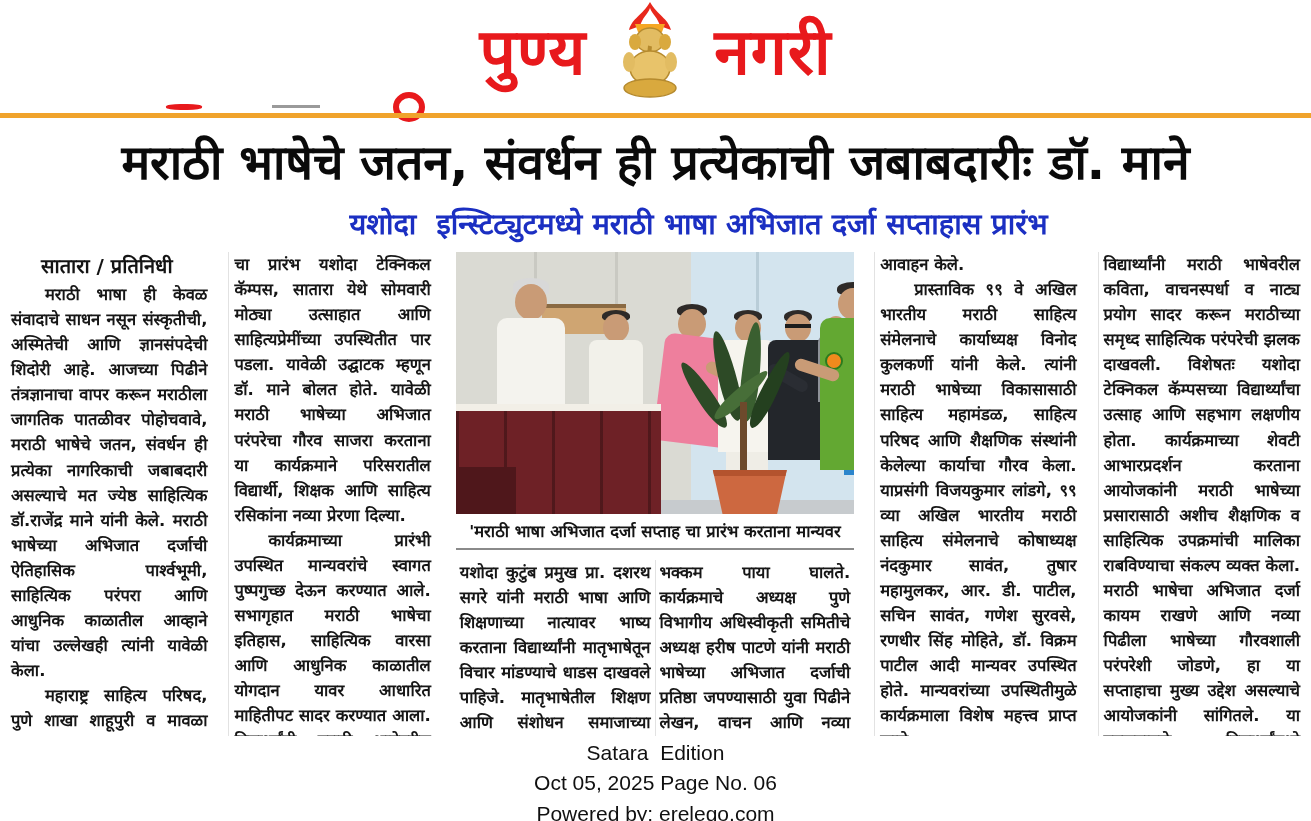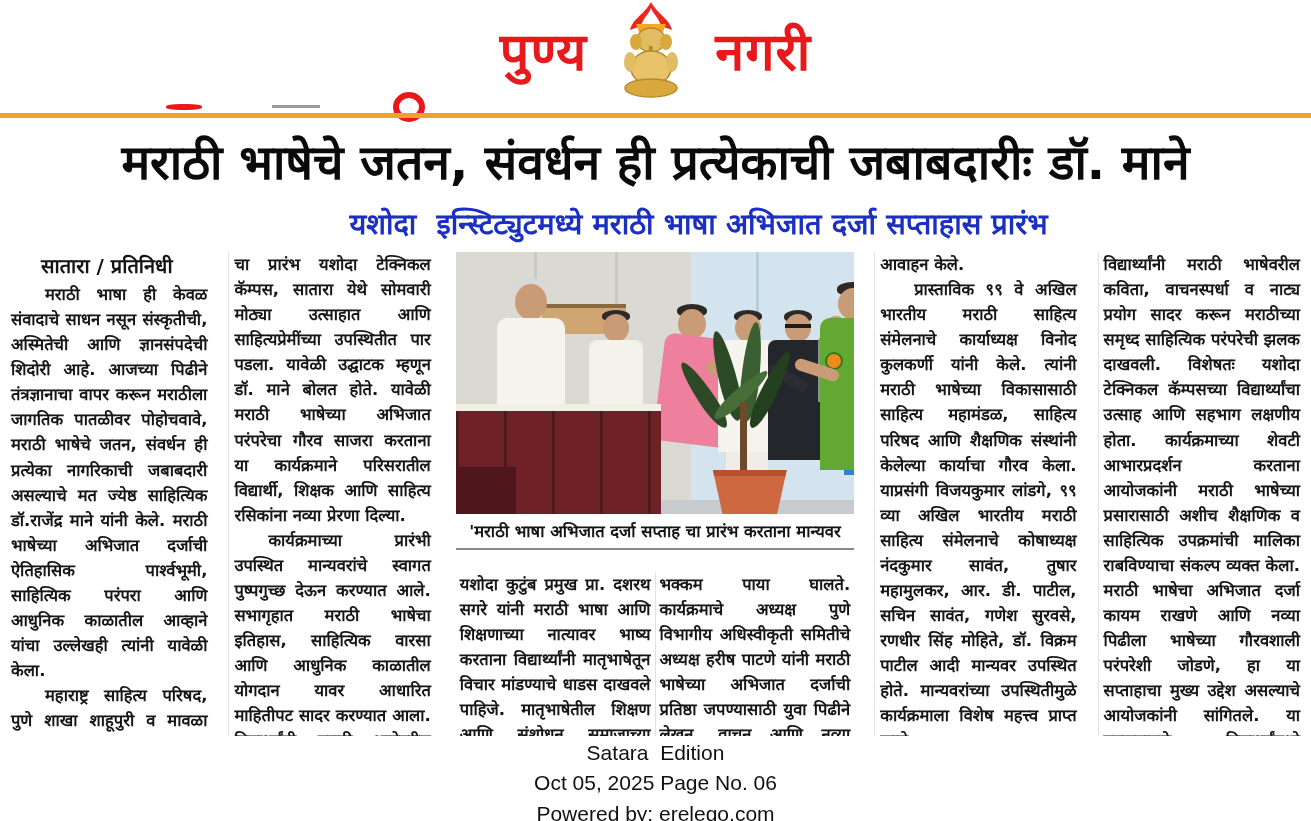--- a/index.html
+++ b/index.html
@@ -2,21 +2,21 @@
 <html style="--color-brand_red: #e8191c; --color-rule_orange: #f0a32c; --color-subhead_blue: #1b2fc2;"><head>
 <meta charset="utf-8">
 <style>
   html,body{margin:0;padding:0;background:#ffffff;}
   .page{position:relative;width:1311px;height:821px;background:#fff;overflow:hidden;
         font-family:"DejaVu Sans",sans-serif;color:#141414;}
 
   
   .masthead{position:absolute;top:0;left:0;width:100%;height:104px;
             display:flex;justify-content:center;align-items:center;gap:16px;}
-  .mast-word{color:var(--color-brand_red,#e8191c);font-size:52px;font-weight:bold;line-height:1;
+  .mast-word{color:var(--color-brand_red,#e8191c);font-size:64px;font-weight:bold;line-height:1;
              letter-spacing:1px;text-align:right;}
   .ganesh{width:96px;height:100px;margin-top:-4px;}
   .frag{position:absolute;background:var(--color-brand_red,#e8191c);border-radius:40%;}
   .frag-red1{left:166px;top:104px;width:36px;height:6px;}
   .frag-ring{left:393px;top:92px;width:20px;height:18px;background:transparent;
              border:6px solid var(--color-brand_red,#e8191c);border-radius:50%;}
   .frag-gray{left:272px;top:105px;width:48px;height:3px;background:#9a9a9a;border-radius:0;}
   .orange-rule{position:absolute;top:113px;left:0;width:100%;height:5px;
                background:var(--color-rule_orange,#f0a32c);}
 
@@ -87,21 +87,21 @@
   .s-leaf2{left:286px;top:70px;width:18px;height:100px;transform:rotate(6deg);background:#3a5f30;}
   .s-leaf3{left:240px;top:104px;width:16px;height:78px;transform:rotate(-34deg);}
   .s-leaf4{left:306px;top:96px;width:16px;height:84px;transform:rotate(26deg);background:#24401f;}
   .s-leaf5{left:278px;top:108px;width:14px;height:70px;transform:rotate(48deg);background:#476e38;}
   .s-stem{left:284px;top:150px;width:7px;height:72px;background:#6d4a2c;}
   .s-pot{left:252px;top:218px;width:84px;height:40px;background:#cd6840;
          clip-path:polygon(6% 0,94% 0,82% 100%,18% 100%);border-top:6px solid #b4532e;}
   .s-soil{left:262px;top:218px;width:64px;height:8px;background:#533522;}
 
   .photo-caption{font-weight:bold;font-size:16.5px;text-align:center;
-                 padding:5px 0 6px;border-bottom:2px solid #8a8a8a;margin-bottom:22px;
+                 padding:5px 0 6px;border-bottom:2px solid #8a8a8a;margin-bottom:10px;
                  white-space:nowrap;overflow:hidden;}
   .sub-cols{display:flex;}
   .sub-col{width:206px;padding:0 4px;overflow:hidden;}
   .sub-col.rule{border-left:1px solid #e2e2e2;}
 
   
   .footer{position:absolute;top:738px;left:0;width:100%;text-align:center;
           font-family:"Liberation Sans",sans-serif;font-size:21px;line-height:1.45;color:#101010;}
   .footer div{white-space:pre-wrap;}
   .footer .powered{cursor:pointer;}

